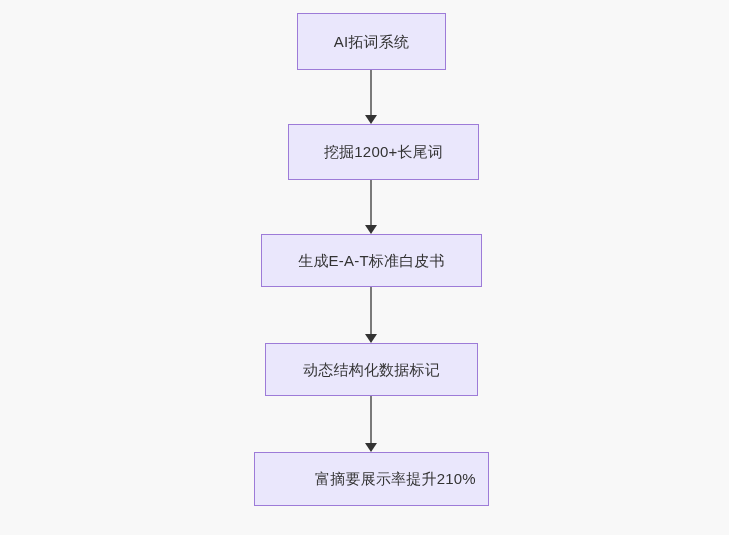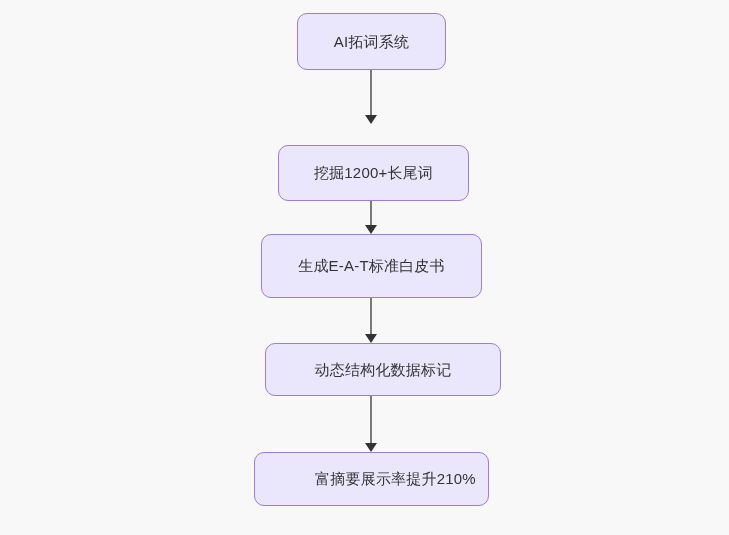--- a/index.html
+++ b/index.html
@@ -20,38 +20,38 @@
     width: 729px;
     height: 535px;
   }
 
   
   .node {
     position: absolute;
     box-sizing: border-box;
     background: #eae7fc;
     border: 1.5px solid #9d7bd8;
-    border-radius: 10px;
+    border-radius: 0;
     display: flex;
     align-items: center;
     justify-content: center;
     z-index: 2;
   }
   .node-label {
     font-size: 15px;
     line-height: 1.2;
     color: #333333;
     white-space: nowrap;
     letter-spacing: 0.2px;
   }
 
   .node-1 { left: 297px; top: 13px;  width: 149px; height: 57px; }
-  .node-2 { left: 278px; top: 124px; width: 191px; height: 56px; margin-top: 21px; }
-  .node-3 { left: 261px; top: 234px; width: 221px; height: 64px; align-items: center; }
-  .node-4 { left: 265px; top: 343px; width: 236px; height: 53px; }
+  .node-2 { left: 288px; top: 124px; width: 191px; height: 56px; }
+  .node-3 { left: 261px; top: 234px; width: 221px; height: 53px; align-items: center; }
+  .node-4 { left: 265px; top: 343px; width: 213px; height: 53px; }
   .node-5 { left: 254px; top: 452px; width: 235px; height: 54px; padding-left: 48px; }
 
   
   .connector {
     position: absolute;
     left: 365px;
     width: 12px;
     z-index: 1;
   }
   .connector .line {

